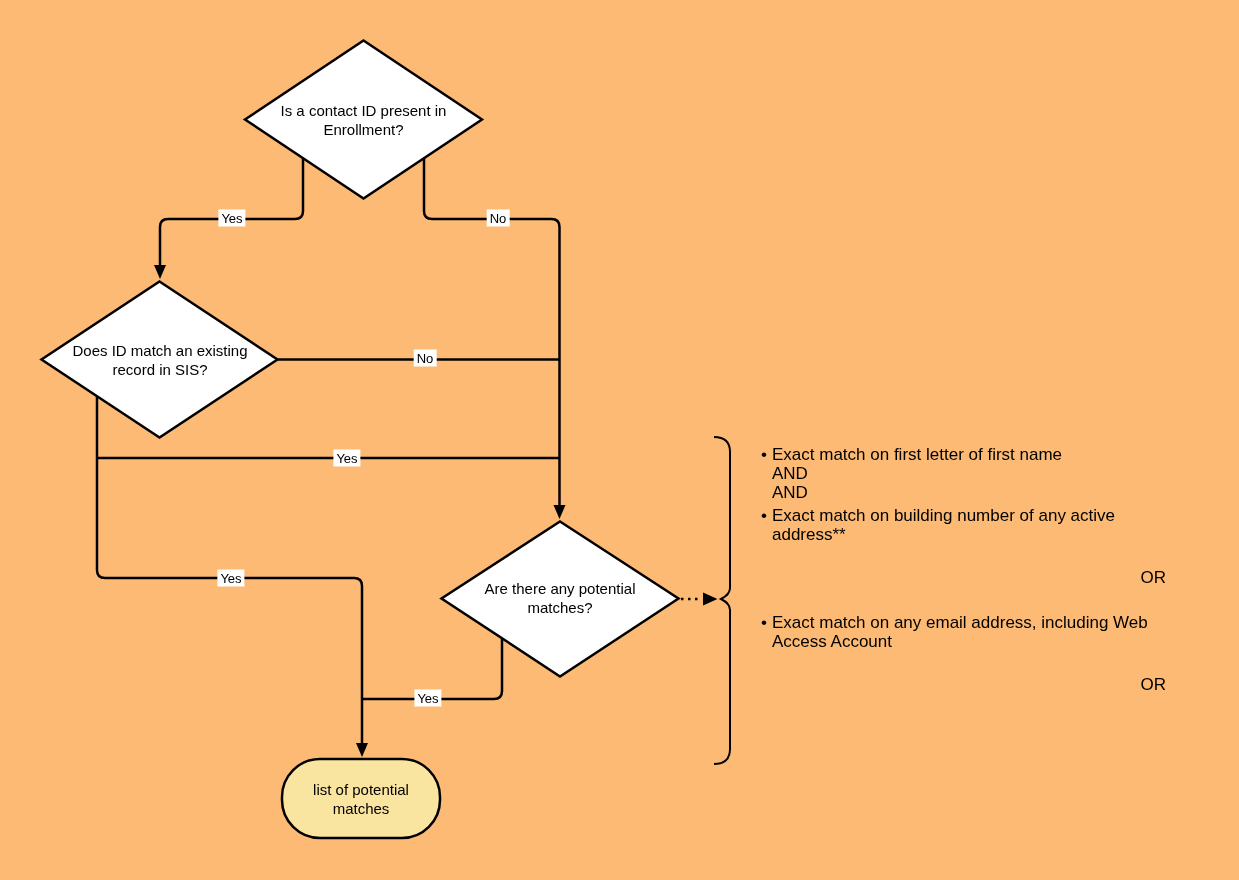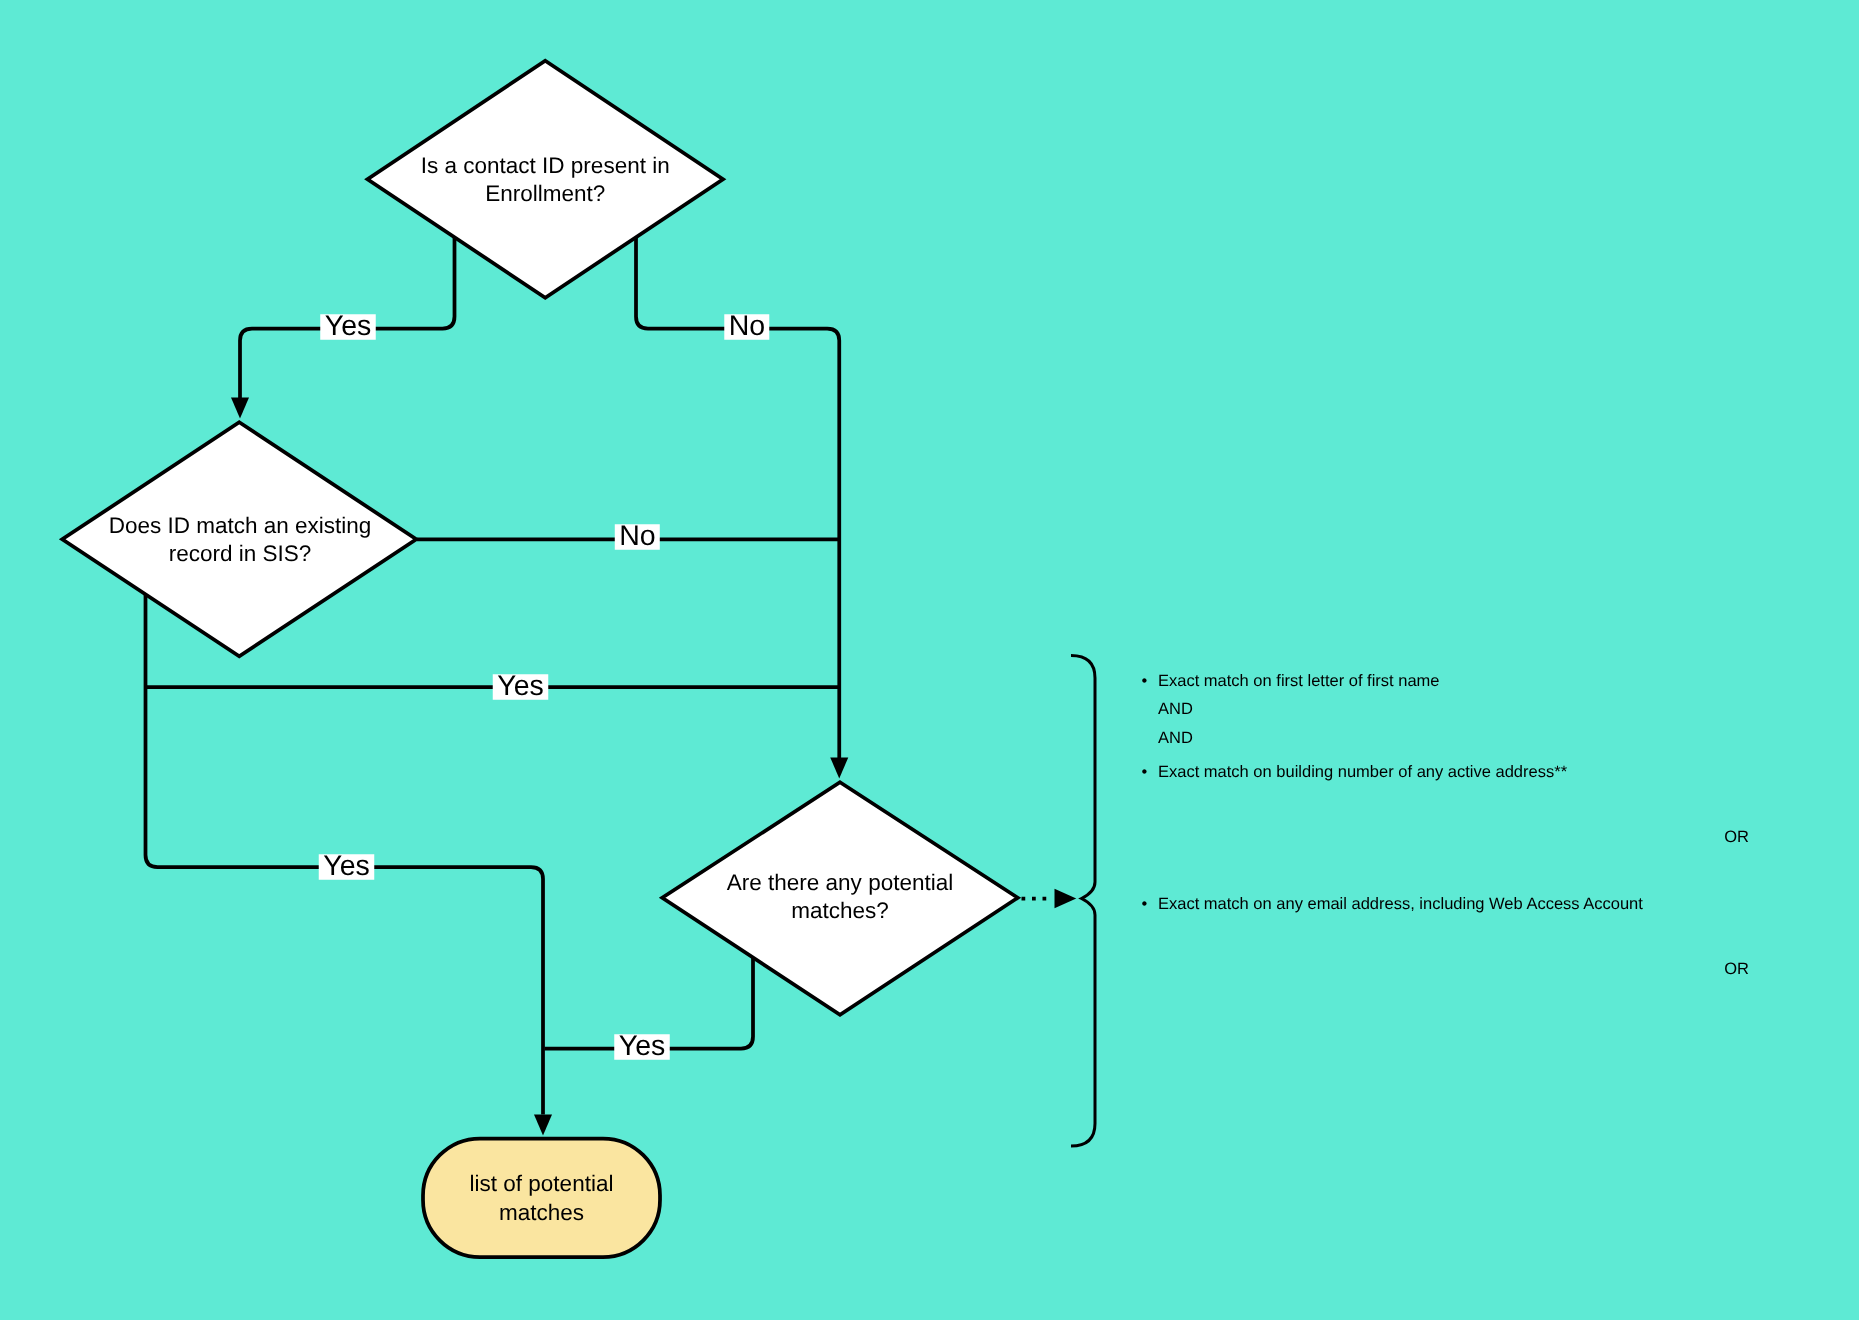--- a/index.html
+++ b/index.html
@@ -4,21 +4,21 @@
 <style>
   html, body {
     margin: 0;
     padding: 0;
     background: #ffffff;
   }
   .canvas {
     position: relative;
     width: 1239px;
     height: 880px;
-    background: #5eead4;
+    background: #fdba74;
     font-family: "Liberation Sans", sans-serif;
     color: #000000;
     overflow: hidden;
   }
   .canvas svg {
     position: absolute;
     left: 0;
     top: 0;
   }
   
@@ -37,38 +37,38 @@
   .node-label.d2 { left: 42px;  top: 320px; width: 236px; height: 80px; justify-content: center; }
   .node-label.d3 { left: 442px; top: 558px; width: 236px; height: 80px; }
   .node-label.d1 .inner, .node-label.d2 .inner, .node-label.d3 .inner { max-width: 200px; }
   .node-label.terminal { left: 282px; top: 759px; width: 158px; height: 79px; }
   .node-label.terminal .inner { max-width: 130px; }
   
   .edge-label {
     position: absolute;
     transform: translate(-50%, -50%);
     background: #ffffff;
-    font-size: 19px;
+    font-size: 13px;
     line-height: 17px;
     padding: 0 3px;
     white-space: nowrap;
   }
   .edge-label.yes1 { left: 232px; top: 218px; }
   .edge-label.no1  { left: 498px; top: 218px; }
   .edge-label.no2  { left: 425px; top: 358px; }
   .edge-label.yes2 { left: 347px; top: 458px; }
   .edge-label.yes3 { left: 231px; top: 578px; }
   .edge-label.yes4 { left: 428px; top: 698px; }
   
   .criteria {
     position: absolute;
     left: 756px;
     top: 445px;
     width: 410px;
-    font-size: 11px;
+    font-size: 17px;
     line-height: 19px;
   }
   .crit-line {
     position: relative;
     margin: 0;
     padding-left: 16px;
   }
   .crit-line.bullet { margin-top: 4px; }
   .crit-line.bullet:first-child { margin-top: 0; }
   .crit-line.bullet::before {

